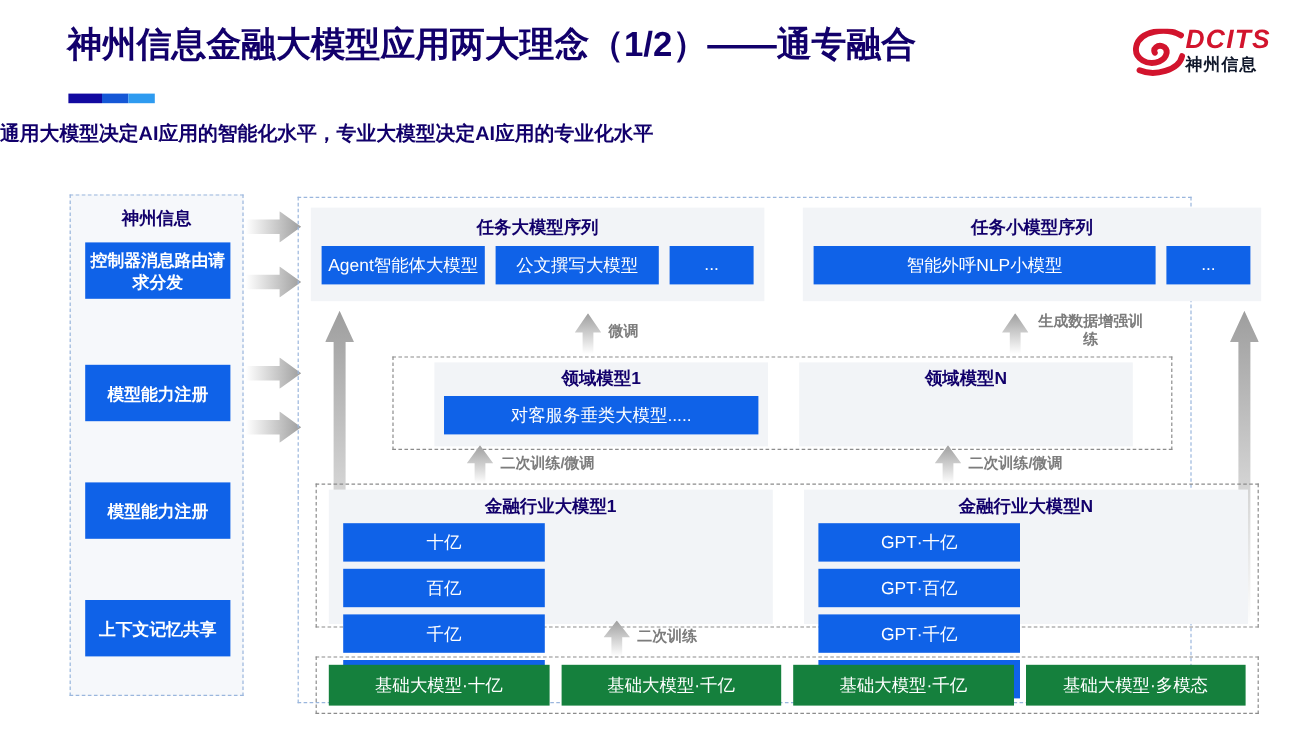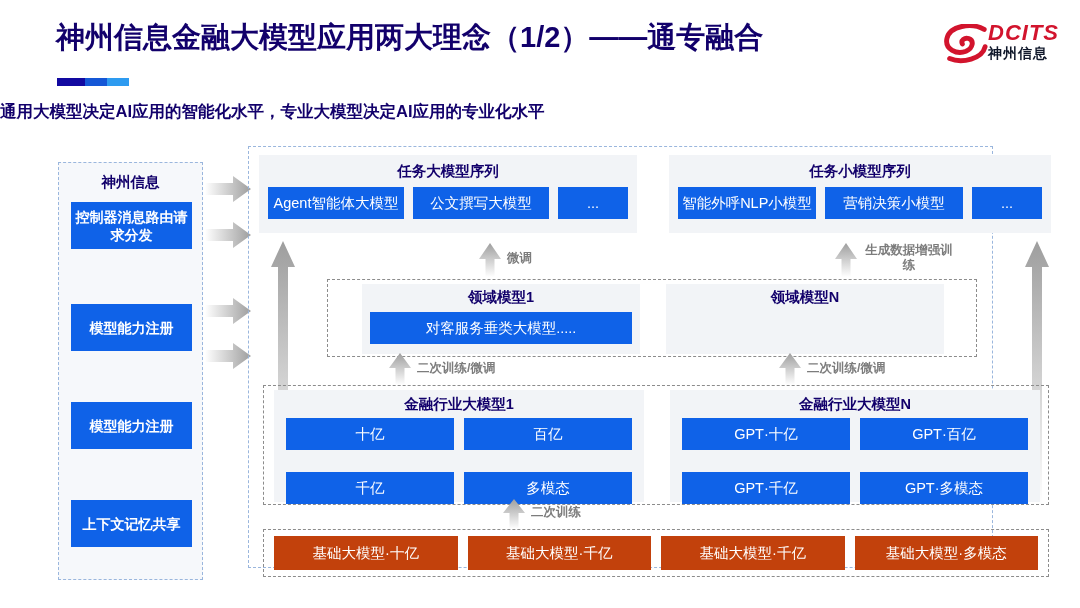--- a/index.html
+++ b/index.html
@@ -58,21 +58,21 @@
 
   
   .rarrow{position:absolute;width:46px;height:26px;}
   .ra1{left:205px;top:176px;}
   .ra2{left:205px;top:222px;}
   .ra3{left:205px;top:298px;}
   .ra4{left:205px;top:343px;}
 
   
   .arch{
-    position:absolute;left:248px;top:146px;width:745px;height:422px;
+    position:absolute;left:248px;top:164px;width:745px;height:422px;
     border:1.3px dashed #9ab6dd;box-sizing:border-box;
   }
   
   .panel{position:absolute;background:#f2f4f7;box-sizing:border-box;}
   .panel-title{
     width:100%;text-align:center;font-size:14.5px;font-weight:bold;color:#12006b;
     margin-top:7px;
   }
   .chiprow{display:flex;gap:9px;padding:0 9px;margin-top:6px;}
   .chip{
@@ -99,31 +99,31 @@
   }
 
   
   .fin-wrap{
     position:absolute;left:14px;top:238px;width:786px;height:120px;
     border:1.2px dashed #8c8c8c;box-sizing:border-box;
   }
   .fin-cell{position:absolute;top:4px;height:112px;background:#f2f4f7;box-sizing:border-box;}
   .fin1{left:10px;width:370px;}
   .fin2{left:406px;width:370px;}
-  .fin-grid{display:flex;flex-wrap:wrap;gap:22px 10px;padding:4px 12px 0 12px;}
+  .fin-grid{display:flex;flex-wrap:wrap;gap:6px 10px;padding:4px 12px 0 12px;flex-direction:column;}
   .fin-grid .chip{width:calc(50% - 5px);}
 
   
   .base-wrap{
     position:absolute;left:14px;top:382px;width:786px;height:48px;
     border:1.2px dashed #8c8c8c;box-sizing:border-box;
     display:flex;align-items:center;gap:10px;padding:0 10px;
   }
   .base-chip{
-    flex:1;background:#c2410c;color:#fff;font-size:14.5px;height:34px;
+    flex:1;background:#15803d;color:#fff;font-size:14.5px;height:34px;
     display:flex;align-items:center;justify-content:center;white-space:nowrap;
   }
 
   
   .uparrow{position:absolute;}
   .alabel{
     position:absolute;font-size:12.5px;font-weight:bold;color:#7c7c7c;
     line-height:14px;white-space:nowrap;
   }
   .alabel.two{white-space:normal;width:92px;text-align:center;line-height:15px;}
@@ -196,21 +196,20 @@
       <div class="chip" style="flex:1 1 0">Agent智能体大模型</div>
       <div class="chip" style="flex:1 1 0">公文撰写大模型</div>
       <div class="chip" style="width:70px;flex:0 0 70px">...</div>
     </div>
   </div>
 
   <div class="panel task-small">
     <div class="panel-title">任务小模型序列</div>
     <div class="chiprow">
       <div class="chip" style="flex:1 1 0">智能外呼NLP小模型</div>
-      <div class="chip" style="flex:1 1 0">营销决策小模型</div>
       <div class="chip" style="width:70px;flex:0 0 70px">...</div>
     </div>
   </div>
 
   <svg class="uparrow" style="left:22px;top:94px;width:24px;height:264px;" viewBox="0 0 24 264" preserveAspectRatio="none">
     <path d="M12 0 L24 26 H17 V264 H7 V26 H0 Z" fill="url(#gv)"></path>
   </svg>
 
   <svg class="uparrow" style="left:776px;top:94px;width:24px;height:264px;" viewBox="0 0 24 264" preserveAspectRatio="none">
     <path d="M12 0 L24 26 H17 V264 H7 V26 H0 Z" fill="url(#gv)"></path>

